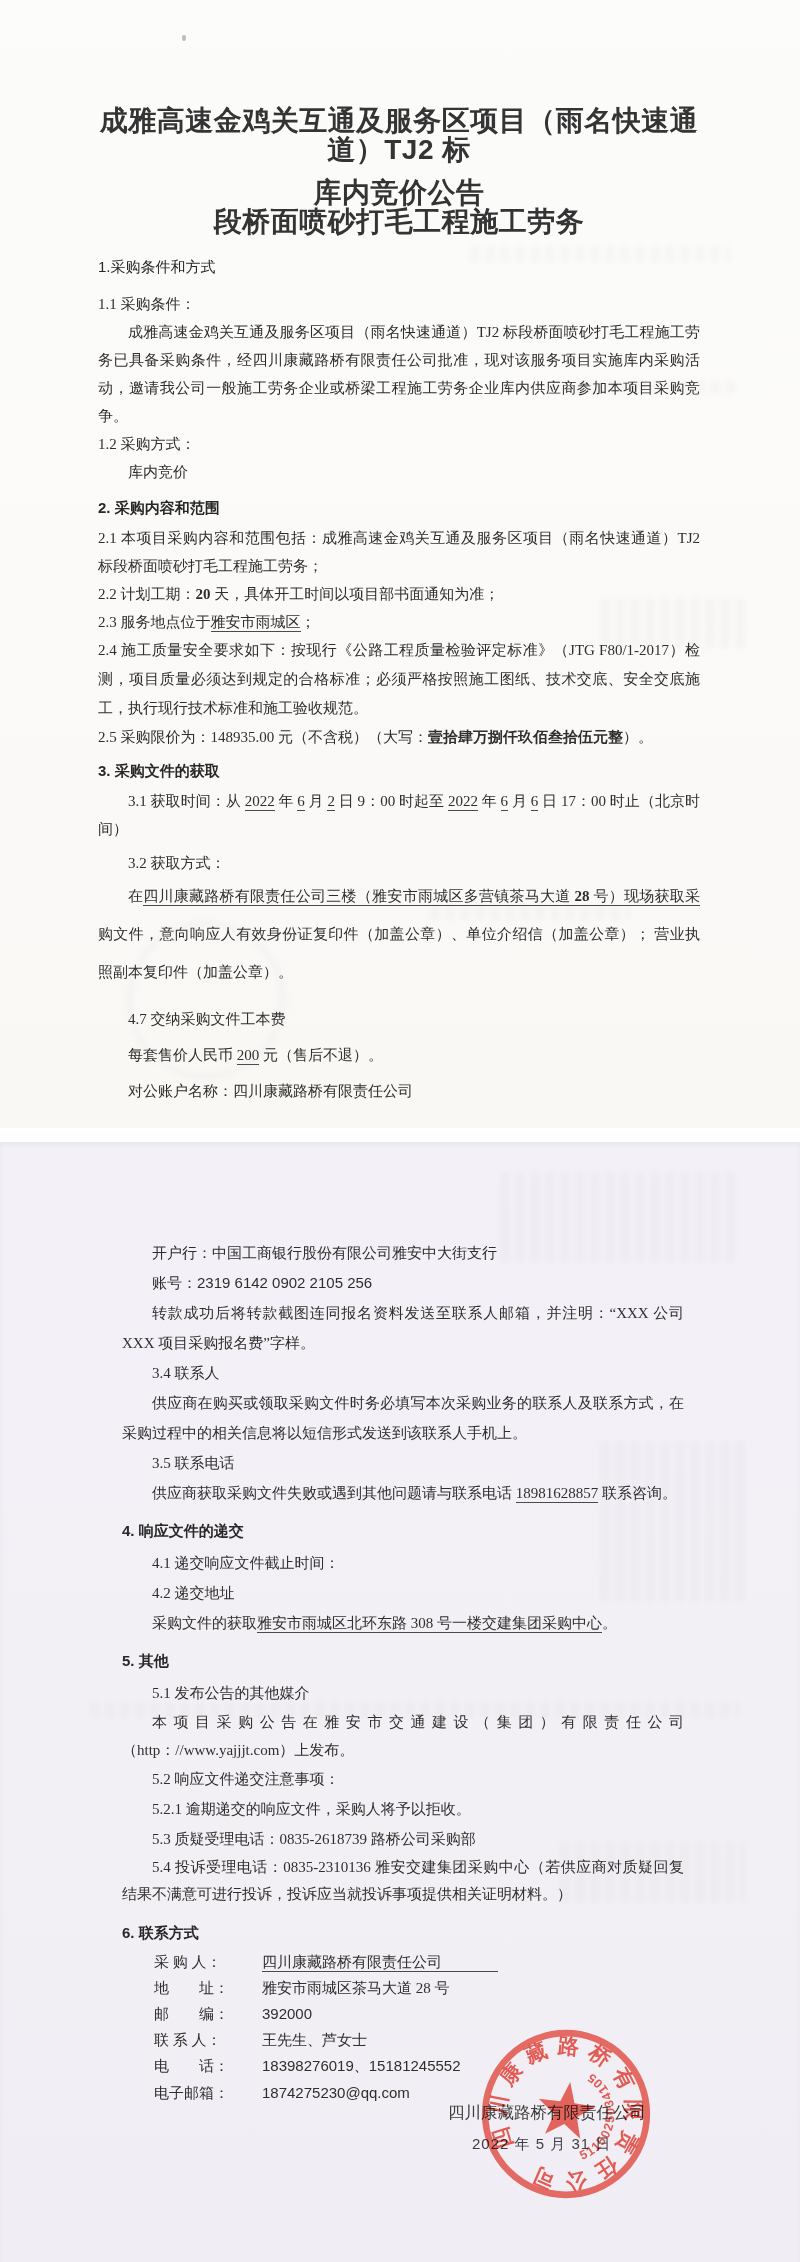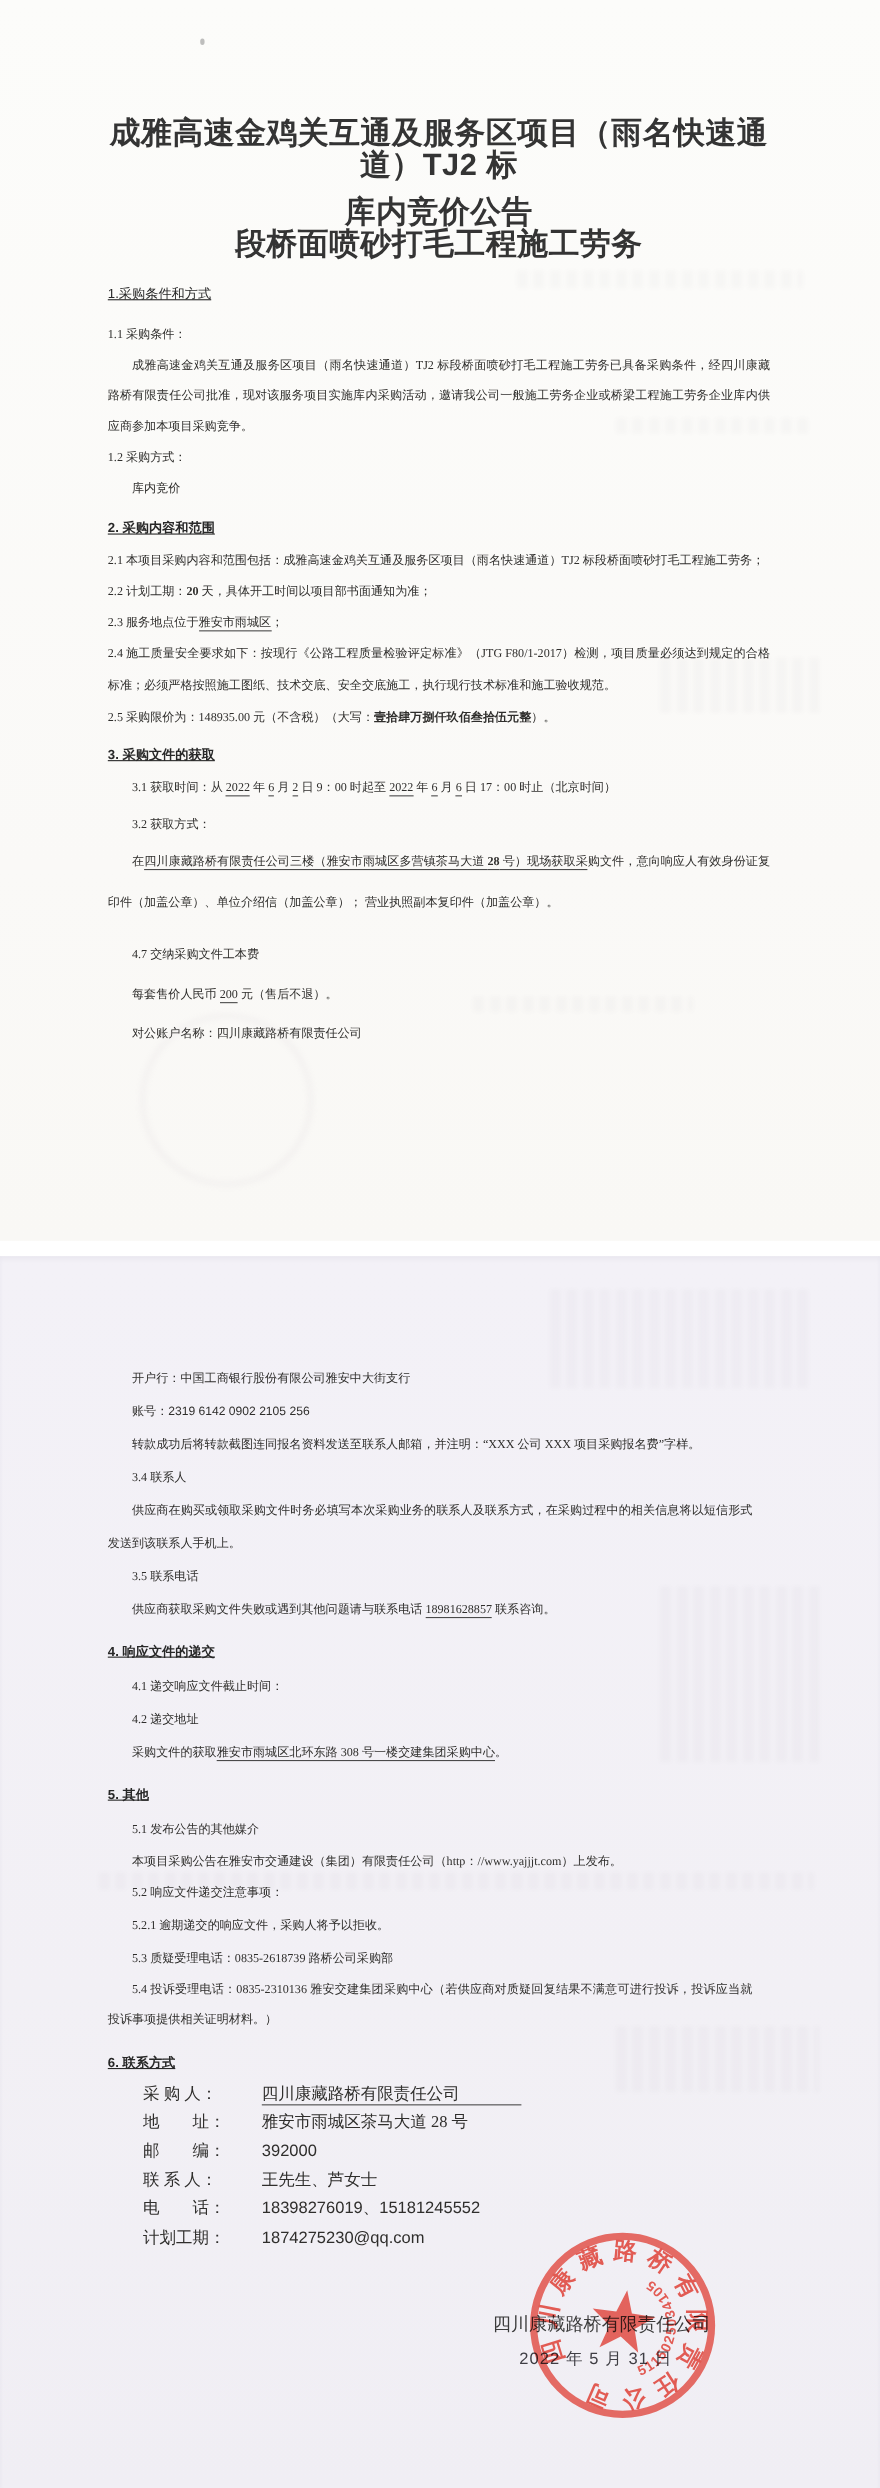--- a/index.html
+++ b/index.html
@@ -2,26 +2,26 @@
 <html><head>
 <meta charset="utf-8">
 <style>
   html,body{margin:0;padding:0;background:#ffffff;}
   body{width:800px;font-family:"Liberation Serif","DejaVu Serif",serif;color:#2f2e2c;}
   .page{position:relative;width:800px;overflow:hidden;}
   .page1{height:1128px;background:linear-gradient(180deg,#fcfcfa 0%,#faf9f7 70%,#f9f8f5 100%);}
   .gap{height:14px;background:#ffffff;}
   .page2{height:1120px;background:linear-gradient(180deg,#f3f1f7 0%,#f2f0f5 60%,#f0eef4 100%);box-shadow:inset 0 3px 4px rgba(60,50,90,.05);}
   .inner1{padding:106px 100px 0 98px;}
-  .inner2{padding:96px 116px 0 98px;}
+  .inner2{padding:96px 116px 0 98px;margin-left:24px;}
   .title{font-family:"Liberation Sans","DejaVu Sans",sans-serif;font-weight:bold;font-size:28px;line-height:29px;text-align:center;color:#343434;letter-spacing:.5px;}
   .sub{margin-top:14px;}
-  .h{font-family:"Liberation Sans","DejaVu Sans",sans-serif;font-weight:bold;font-size:12px;line-height:32px;color:#282828;text-decoration:underline;}
+  .h{font-family:"Liberation Sans","DejaVu Sans",sans-serif;font-weight:bold;font-size:15px;line-height:32px;color:#282828;}
   .h.light{font-weight:400;margin-top:16px;line-height:30px;}
-  .l{font-size:11px;line-height:28px;text-align:justify;}
+  .l{font-size:15px;line-height:28px;text-align:justify;}
   .ind{text-indent:2em;}
   .lh29{line-height:29px;}
   .lh30{line-height:30px;}
   .lh36{line-height:36px;}
   .lh38{line-height:38px;}
   .mt4{margin-top:4px;}.mt6{margin-top:6px;}.mt8{margin-top:8px;}.mt10{margin-top:10px;}
   .u{border-bottom:1px solid #4a4a4a;padding-bottom:1px;}
   .b{font-weight:bold;}
   .s{font-family:"Liberation Sans","DejaVu Sans",sans-serif;}
   .u-ext{padding-right:56px;}
@@ -98,21 +98,21 @@
     <div class="l lh30 ind">5.2.1 逾期递交的响应文件，采购人将予以拒收。</div>
     <div class="l lh30 ind">5.3 质疑受理电话：0835-2618739 路桥公司采购部</div>
     <div class="l ind" style="line-height:27px;">5.4 投诉受理电话：0835-2310136 雅安交建集团采购中心（若供应商对质疑回复结果不满意可进行投诉，投诉应当就投诉事项提供相关证明材料。）</div>
 
     <div class="h mt8" style="line-height:34px;">6. 联系方式</div>
     <div class="contact"><span class="lab">采 购 人：</span><span class="u u-ext">四川康藏路桥有限责任公司</span></div>
     <div class="contact"><span class="lab">地　　址：</span><span>雅安市雨城区茶马大道 28 号</span></div>
     <div class="contact"><span class="lab">邮　　编：</span><span class="s">392000</span></div>
     <div class="contact"><span class="lab">联 系 人：</span><span>王先生、芦女士</span></div>
     <div class="contact"><span class="lab">电　　话：</span><span class="s">18398276019、15181245552</span></div>
-    <div class="contact"><span class="lab">计划工期：</span><span class="s">1874275230@qq.com</span></div>
+    <div class="contact"><span class="lab">电子邮箱：</span><span class="s">1874275230@qq.com</span></div>
   </div>
 
   <div class="sig">四川康藏路桥有限责任公司</div>
   <div class="sigdate">2022 年 5 月 31 日</div>
 
   <svg class="stamp" viewBox="0 0 190 190" aria-hidden="true">
     <defs>
       <path id="ringpath" d="M 95,95 m -60,0 a 60,60 0 1 1 120,0 a 60,60 0 1 1 -120,0"></path>
       <path id="serialpath" d="M 95,143 A 48,48 0 0 0 95,47"></path>
     </defs>

